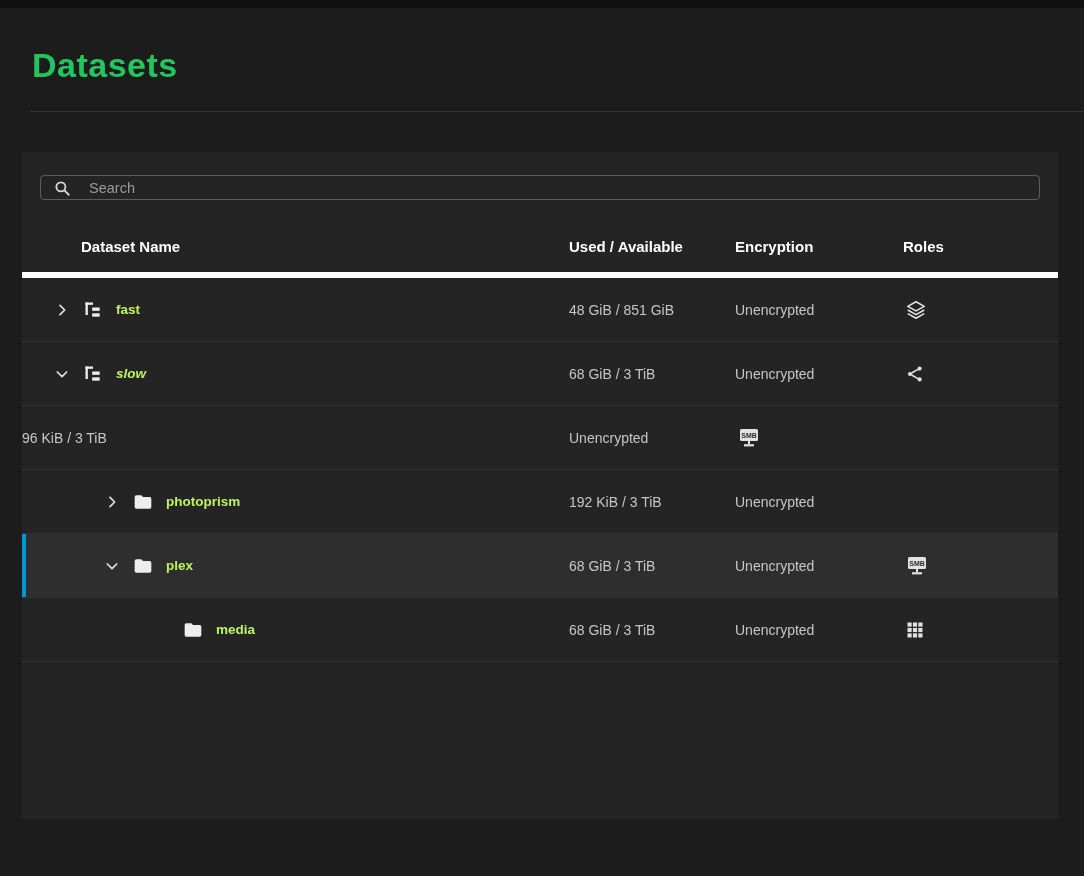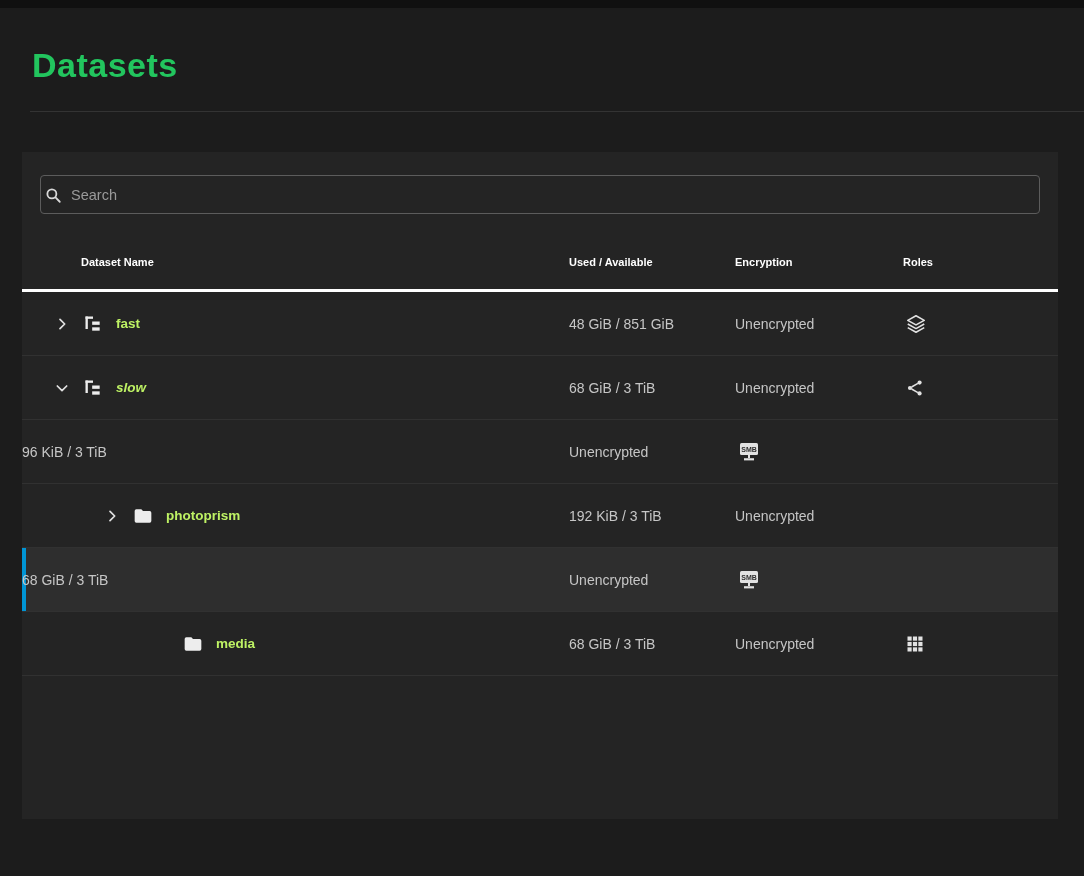--- a/index.html
+++ b/index.html
@@ -26,25 +26,25 @@
   .card {
     margin: 40px 26px 0 22px;
     width: 1036px;
     height: 667px;
     background: #242424;
   }
   .search-wrap { padding: 23px 18px 0 18px; }
   .search-box {
     display: flex;
     align-items: center;
-    height: 39px;
+    height: 25px;
     border: 1px solid #5c5c5c;
     border-radius: 4px;
-    padding: 0 3px;
-    gap: 9px;
+    padding: 0 12px;
+    gap: 18px;
     color: #cfcfcf;
   }
   .search-box input {
     flex: 1;
     background: transparent;
     border: none;
     outline: none;
     color: #dddddd;
     font-size: 14.5px;
     font-family: inherit;
@@ -53,23 +53,23 @@
   .search-icon { display: inline-flex; color: #d8d8d8; }
 
   .grid {
     display: grid;
     grid-template-columns: 547px 166px 168px 1fr;
     align-items: center;
   }
   .thead {
     height: 78px;
     padding-top: 20px;
-    border-bottom: 3px solid #ffffff;
+    border-bottom: 6px solid #ffffff;
     font-weight: bold;
-    font-size: 11px;
+    font-size: 15px;
     color: #ffffff;
   }
   .thead .c-name { padding-left: 59px; }
 
   .trow {
     height: 64px;
     border-bottom: 1px solid #313131;
     cursor: pointer;
     font-size: 13.5px;
   }
@@ -212,20 +212,33 @@
               <path d="M10 4H4a2 2 0 0 0-2 2v12a2 2 0 0 0 2 2h16a2 2 0 0 0 2-2V8a2 2 0 0 0-2-2h-8l-2-2z"></path>
             </svg>
           </span>
           <span class="row-name">photoprism</span>
         </div>
         <div class="c-used">192 KiB / 3 TiB</div>
         <div class="c-enc">Unencrypted</div>
         <div class="c-roles"></div>
       </div>
       <div class="grid trow selected">
+        <div class="name-cell" style="padding-left: 78px;">
+          <span class="expander">
+            <svg viewBox="0 0 24 24" width="16" height="16" fill="none" stroke="currentColor" stroke-width="2.6" stroke-linecap="round" stroke-linejoin="round">
+              <path d="M5 9l7 7 7-7"></path>
+            </svg>
+          </span>
+          <span class="type-icon">
+            <svg viewBox="0 0 24 24" width="20" height="20" fill="currentColor">
+              <path d="M10 4H4a2 2 0 0 0-2 2v12a2 2 0 0 0 2 2h16a2 2 0 0 0 2-2V8a2 2 0 0 0-2-2h-8l-2-2z"></path>
+            </svg>
+          </span>
+          <span class="row-name">plex</span>
+        </div>
         <div class="c-used">68 GiB / 3 TiB</div>
         <div class="c-enc">Unencrypted</div>
         <div class="c-roles">
           <span>
             <svg viewBox="0 0 24 24" width="24" height="24">
               <rect x="3" y="3" width="18" height="12" rx="1.5" fill="currentColor"></rect>
               <text x="12" y="11.6" font-size="7" font-weight="bold" text-anchor="middle" fill="#2e2e2e" font-family="sans-serif">SMB</text>
               <rect x="11" y="15" width="2" height="3" fill="currentColor"></rect>
               <rect x="7" y="18.2" width="10" height="2.2" fill="currentColor"></rect>
             </svg>

